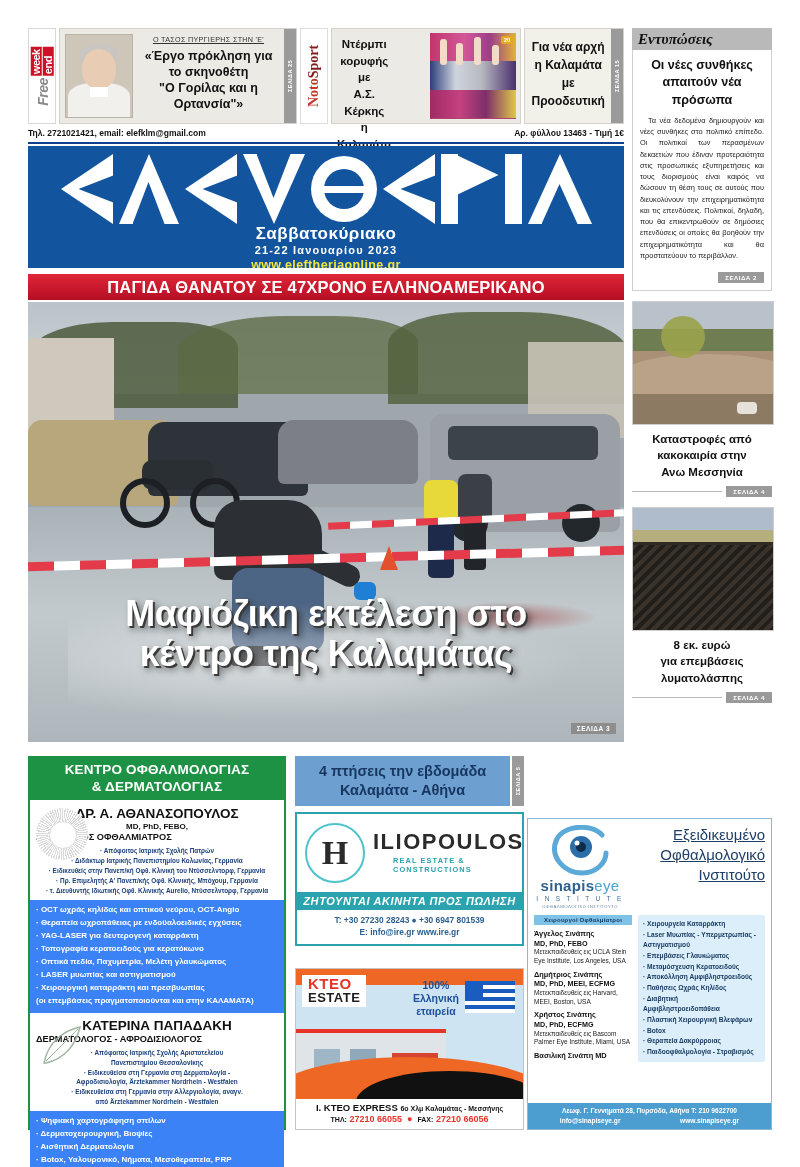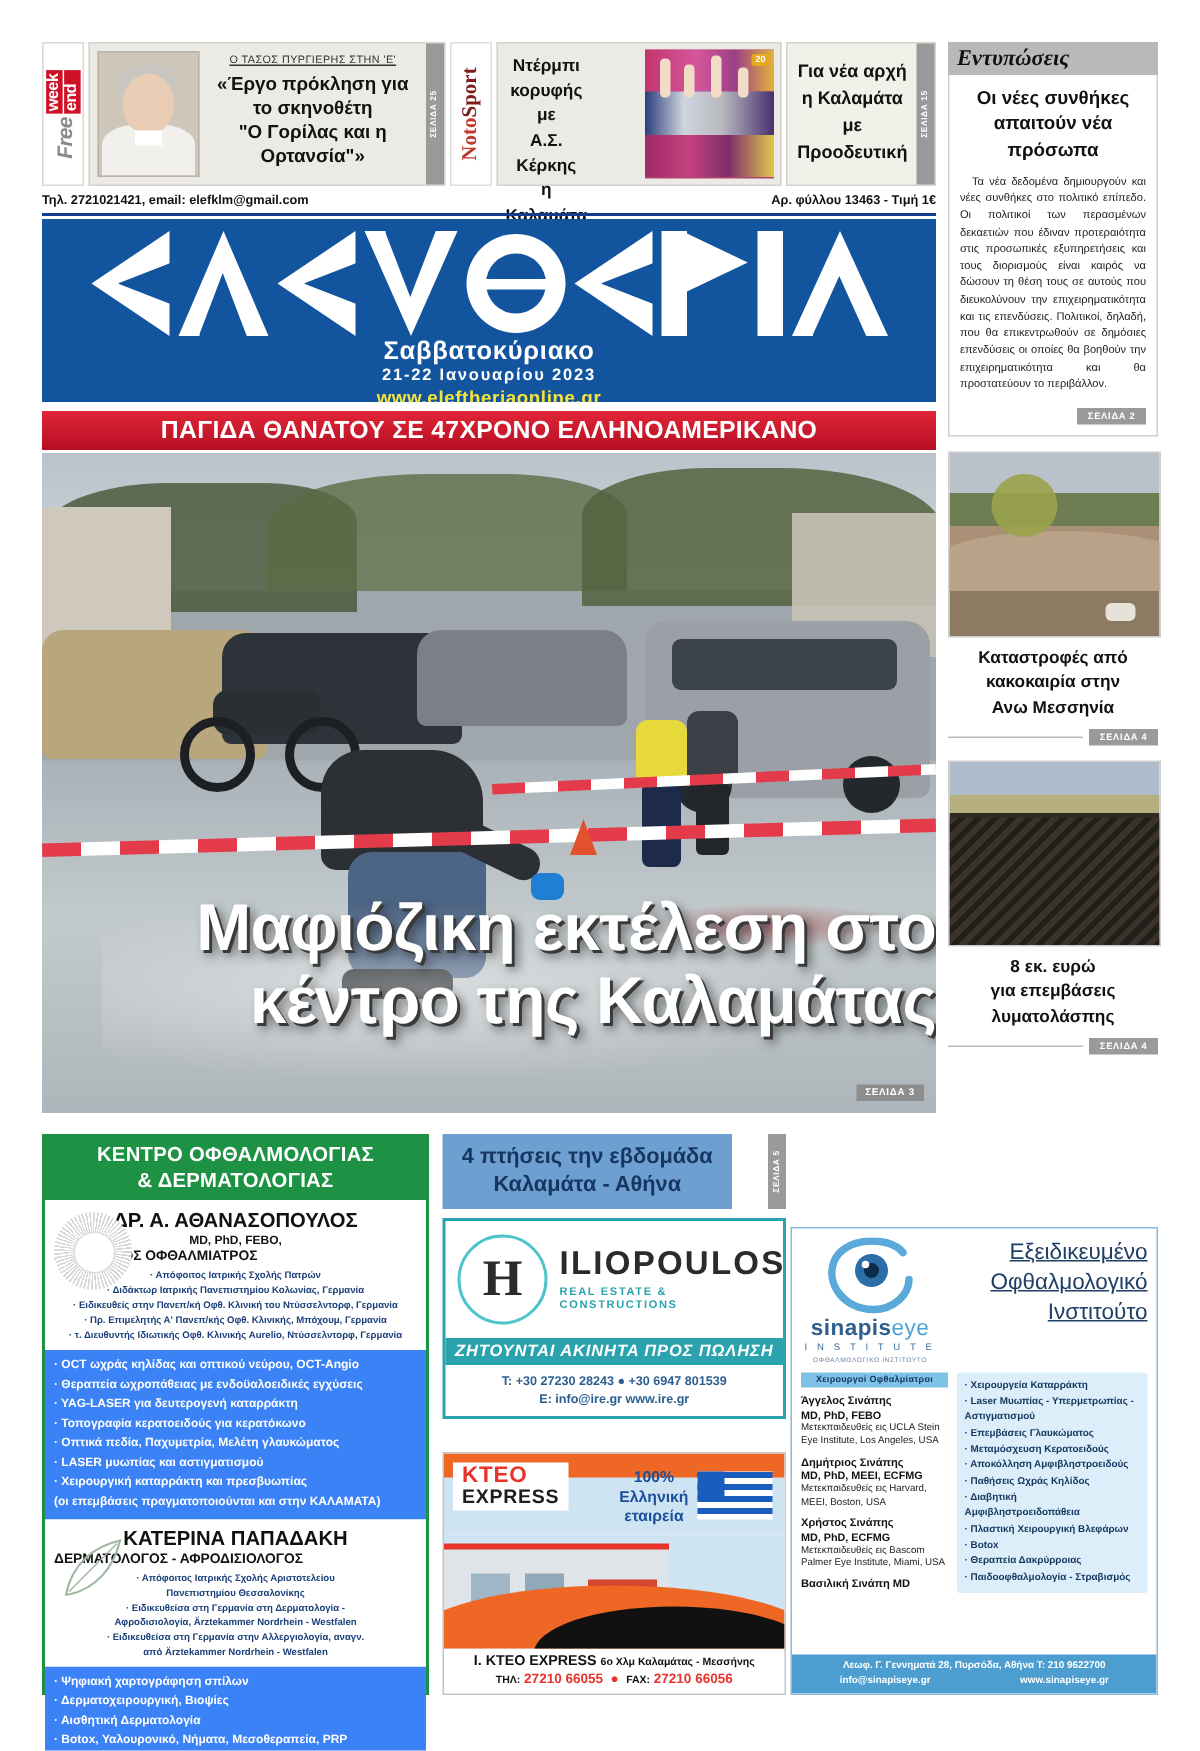--- a/index.html
+++ b/index.html
@@ -233,22 +233,22 @@
   .officer .legs{position:absolute;left:8px;top:42px;width:26px;height:56px;background:#1d2a4a;border-radius:5px;}
   .bystander{position:absolute;left:430px;top:172px;width:36px;height:96px;}
   .bystander .coat{position:absolute;left:0;top:0;width:34px;height:50px;background:#3b3f46;border-radius:8px;}
   .bystander .legs2{position:absolute;left:6px;top:48px;width:22px;height:48px;background:#22262b;border-radius:4px;}
   .tape{position:absolute;left:0;right:0;top:252px;height:9px;background:repeating-linear-gradient(90deg,#e43b4a 0 26px,#ffffff 26px 52px);transform:rotate(-1.6deg);}
   .tape2{position:absolute;left:300px;right:0;top:214px;height:7px;background:repeating-linear-gradient(90deg,#e43b4a 0 22px,#ffffff 22px 44px);transform:rotate(-2.6deg);}
   .cone{position:absolute;left:352px;top:244px;width:0;height:0;border-left:9px solid transparent;border-right:9px solid transparent;border-bottom:24px solid #e2502c;}
   .bloodpool{position:absolute;left:400px;top:300px;width:170px;height:30px;background:radial-gradient(ellipse,rgba(150,25,25,.45),rgba(150,25,25,0) 70%);}
 
   .headline{
-    position:absolute;left:0;right:0;top:292px;text-align:right;
-    color:#ffffff;font-size:44px;font-weight:bold;line-height:1.12;
+    position:absolute;left:0;right:0;top:292px;text-align:center;
+    color:#ffffff;font-size:36px;font-weight:bold;line-height:1.12;
     text-shadow:2px 2px 0 #3a3a3a, 4px 4px 7px rgba(0,0,0,.5);
     letter-spacing:-.5px;
   }
   .sel-main{
     position:absolute;right:8px;bottom:8px;background:#8d8d8d;color:#fff;
     font-size:6.5px;font-weight:bold;padding:2px 6px;letter-spacing:.5px;
   }
 
   
   .rightcol{
@@ -278,21 +278,21 @@
   .ph-a{background:linear-gradient(180deg,#b9c2cb 0 22%,#6f7d52 22% 40%,#a99076 40% 68%,#8d7a62 68% 100%);}
   .ph-a .tree{position:absolute;left:28px;top:14px;width:44px;height:42px;background:#9aa34a;border-radius:50%;opacity:.9;}
   .ph-a .mound{position:absolute;left:-10px;top:52px;width:170px;height:40px;background:#b9a287;border-radius:50% 50% 0 0;}
   .ph-a .rock{position:absolute;right:16px;bottom:10px;width:20px;height:12px;background:#e6e2da;border-radius:4px;}
   .ph-b{background:linear-gradient(180deg,#aebccb 0 18%,#b6ae7d 18% 28%,#2f2a24 28% 100%);}
   .ph-b .field{position:absolute;left:0;right:0;top:30%;bottom:0;background:repeating-linear-gradient(135deg,#3a332b 0 4px,#221e19 4px 8px);}
   .rc-cap{font-size:11.5px;font-weight:bold;text-align:center;line-height:1.42;margin-top:6px;}
 
   
   .flights{
-    position:absolute;left:295px;top:756px;width:193px;height:50px;
+    position:absolute;left:295px;top:756px;width:215px;height:50px;
     background:#6e9fd1;display:flex;flex-direction:column;align-items:center;justify-content:center;
   }
   .flights div{color:#16355f;font-size:14.5px;font-weight:bold;line-height:1.32;}
   .flights-tag{
     position:absolute;left:512px;top:756px;width:12px;height:50px;background:#9a9a9a;
     display:flex;align-items:center;justify-content:center;
   }
   .flights-tag span{transform:rotate(-90deg);white-space:nowrap;color:#fff;font-size:5.6px;font-weight:bold;letter-spacing:.4px;}
 
   
@@ -328,21 +328,21 @@
     border:2px solid #2aa3ae;background:#fff;box-sizing:border-box;
     display:flex;flex-direction:column;
   }
   .ilio-top{flex:1;display:flex;align-items:center;padding:6px 8px;gap:8px;}
   .ilio-mark{
     width:56px;height:56px;border-radius:50%;border:2px solid #4dc3cc;position:relative;flex:0 0 56px;
     display:flex;align-items:center;justify-content:center;
   }
   .ilio-mark span{font-family:"Liberation Serif","DejaVu Serif",serif;font-size:34px;font-weight:bold;color:#2b2b2b;}
   .ilio-name{font-size:22px;font-weight:bold;letter-spacing:1.5px;color:#2b2b2b;line-height:1;}
-  .ilio-sub{font-size:7.4px;letter-spacing:1.1px;color:#2aa3ae;font-weight:bold;margin-top:3px;}
+  .ilio-sub{font-size:7.4px;letter-spacing:1.1px;color:#2aa3ae;font-weight:bold;margin-top:3px;margin-left:20px;}
   .ilio-band{background:#2aa3ae;color:#fff;text-align:center;font-size:11px;font-weight:bold;font-style:italic;padding:3px 2px;letter-spacing:.6px;}
   .ilio-contact{text-align:center;padding:4px 2px 5px;font-size:8.4px;color:#2b5f8f;font-weight:bold;line-height:1.5;}
 
   .ad-kteo{
     position:absolute;left:295px;top:968px;width:229px;height:162px;
     border:1px solid #c4c4c4;background:#fff;box-sizing:border-box;overflow:hidden;position:absolute;
   }
   .kteo-top{height:54px;background:#cfe4f2;position:relative;}
   .kteo-orange{position:absolute;left:0;top:0;right:0;height:16px;background:#ef6724;}
   .kteo-logo{position:absolute;left:6px;top:6px;background:#fff;padding:2px 6px 3px;}
@@ -674,21 +674,21 @@
       <div>Τ: +30 27230 28243  ●  +30 6947 801539</div>
       <div>E: info@ire.gr        www.ire.gr</div>
     </div>
   </div>
 
   <div class="ad-kteo">
     <div class="kteo-top">
       <div class="kteo-orange"></div>
       <div class="kteo-logo">
         <div class="k1">KTEO</div>
-        <div class="k2">EXPRESS</div>
+        <div class="k2">ESTATE</div>
       </div>
       <div class="kteo-100">
         <div>100%</div>
         <div>Ελληνική</div>
         <div>εταιρεία</div>
       </div>
       <div class="kteo-flag">
           <div class="cr1"></div>
           <div class="cr2"></div>
         </div>

